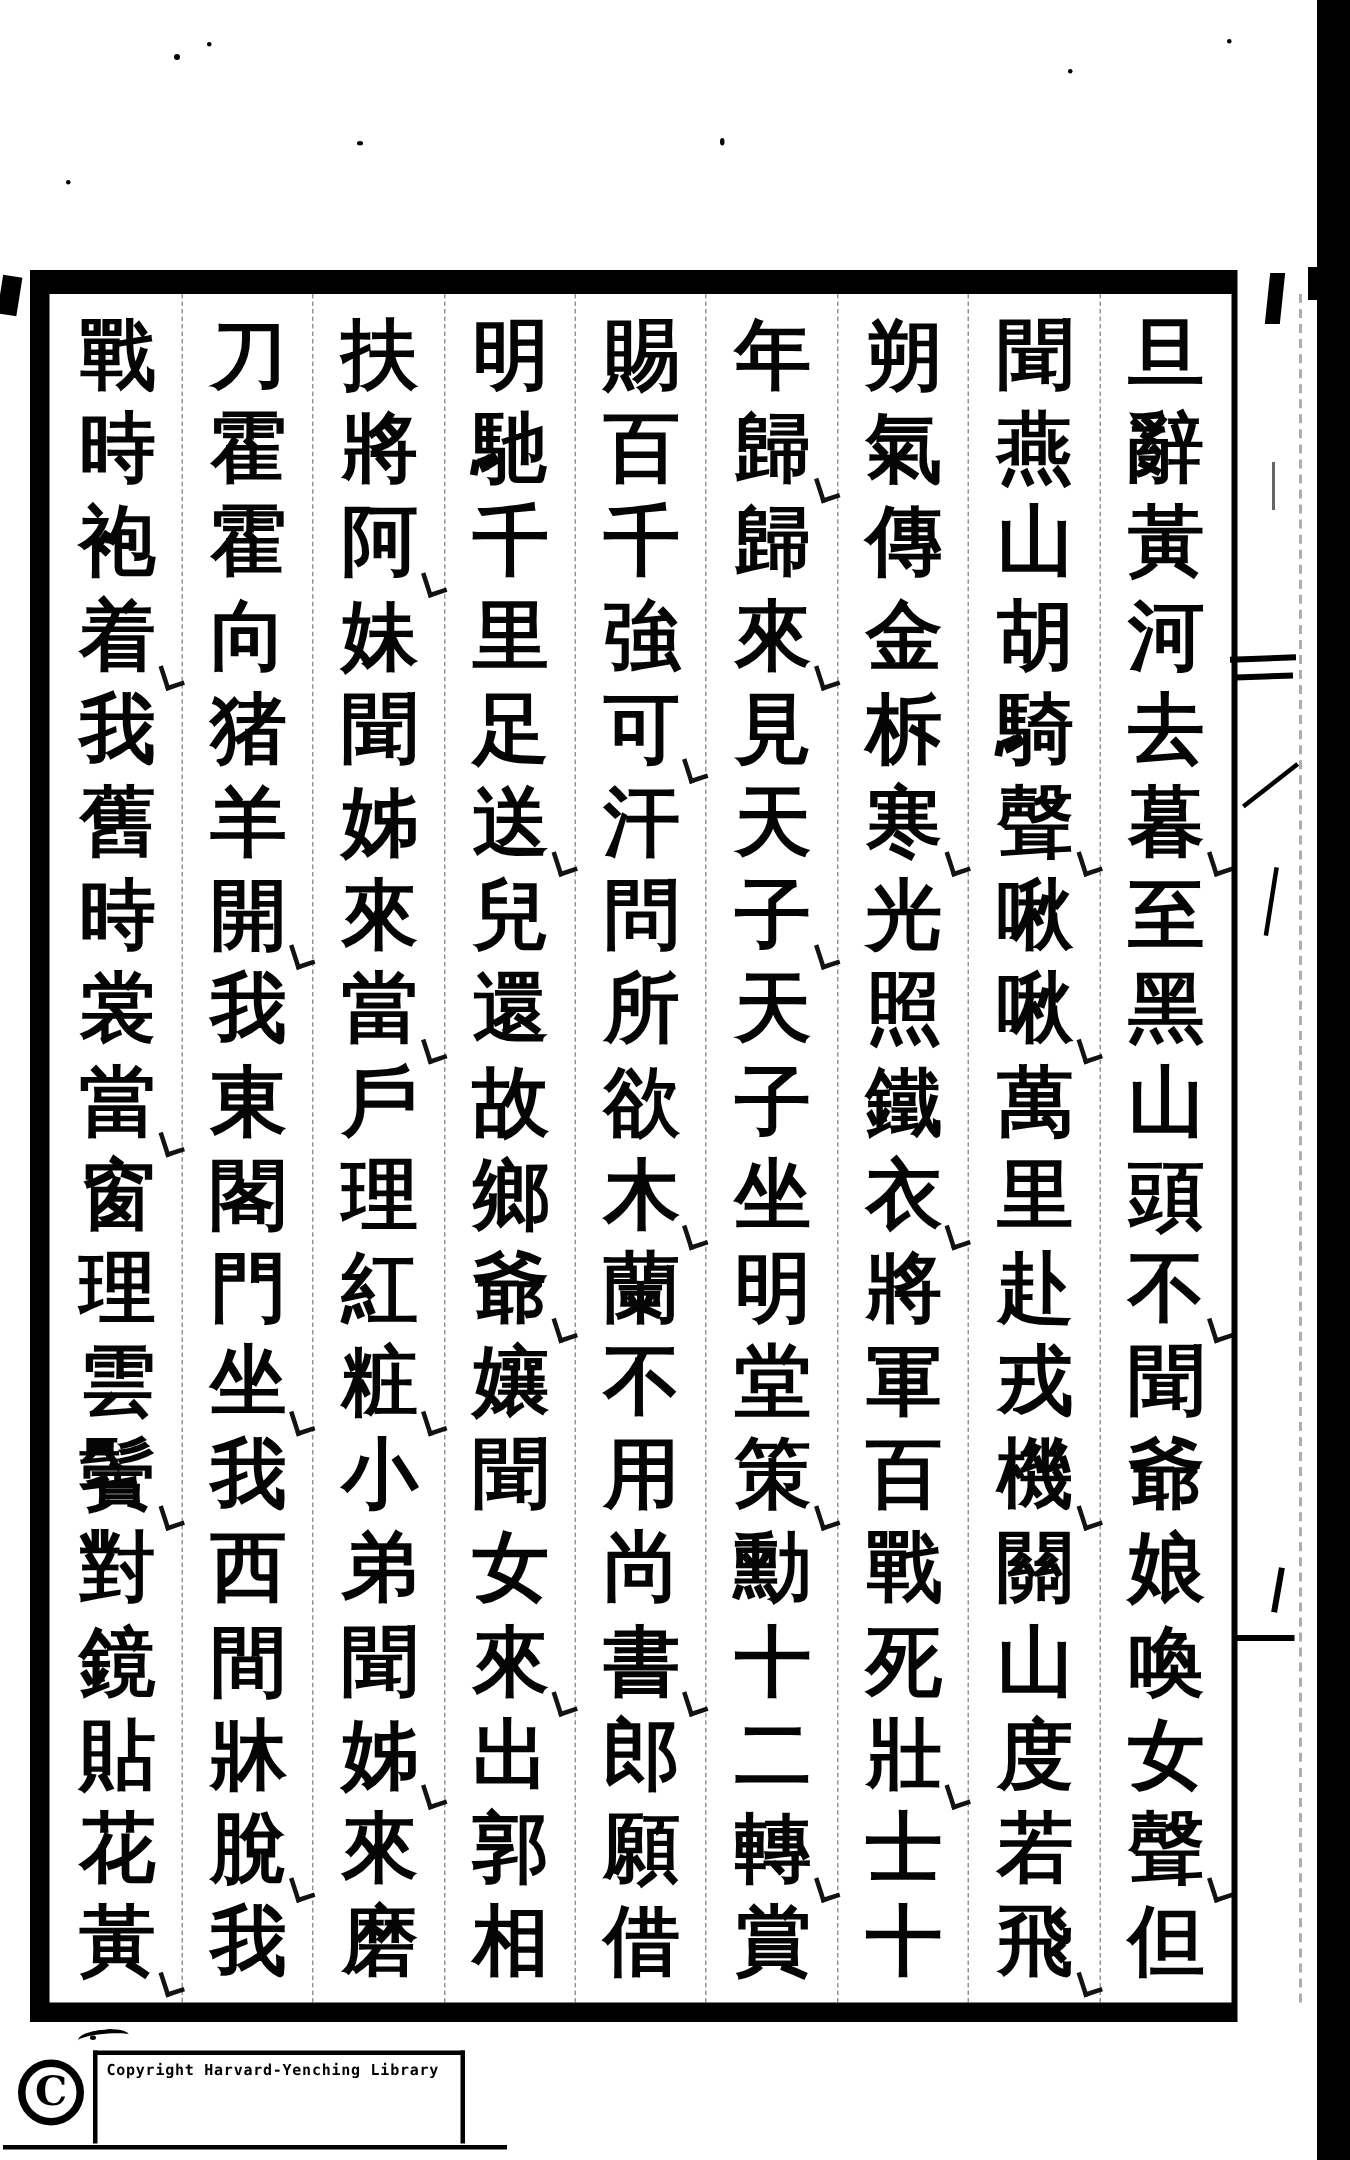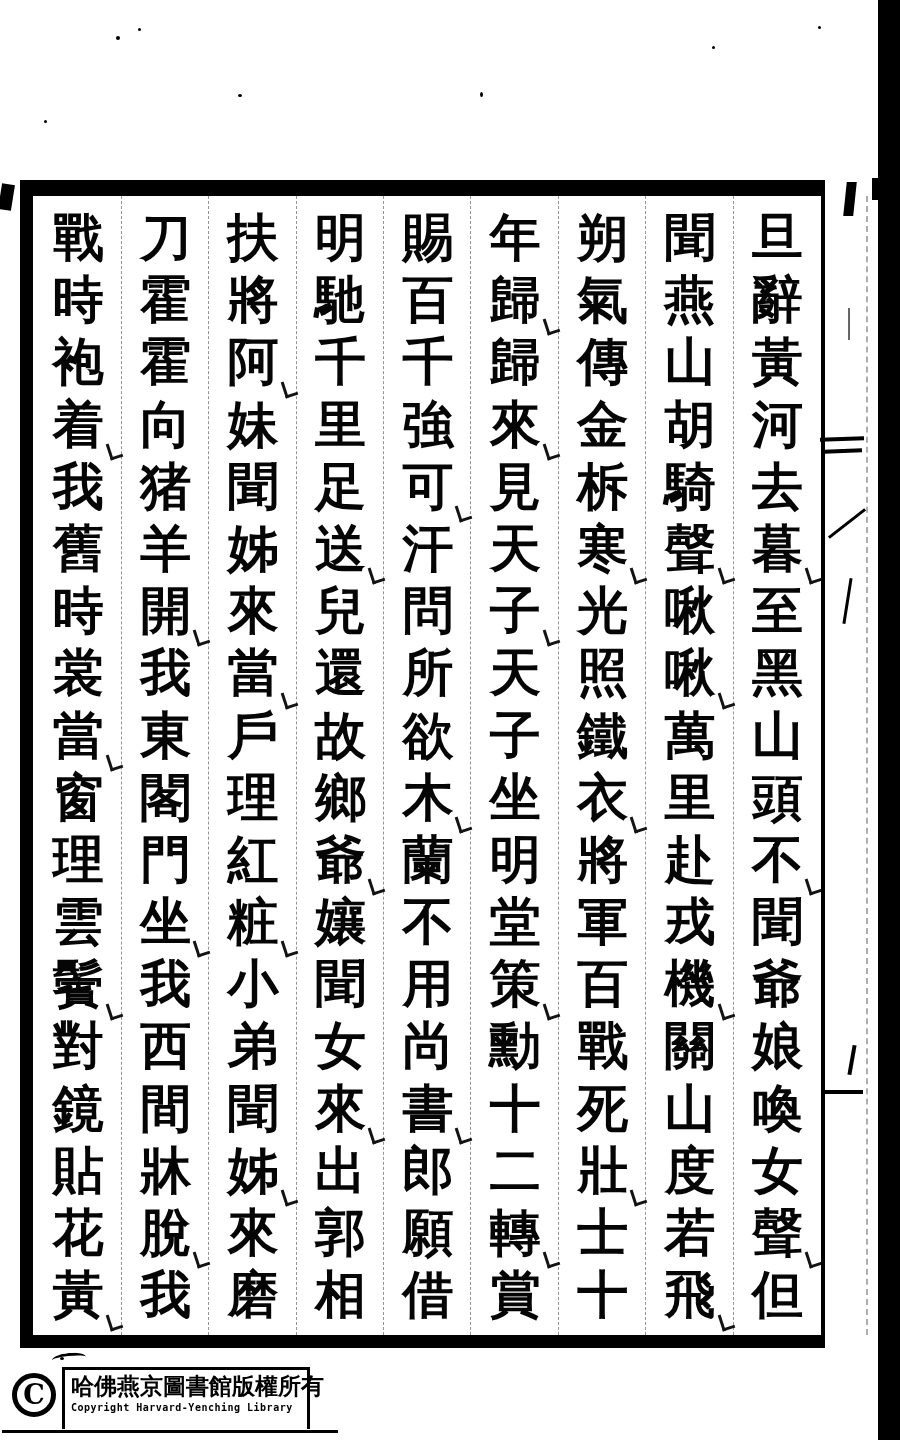--- a/index.html
+++ b/index.html
@@ -326,19 +326,18 @@
   <div class="mark m-tick2"></div>
   <div class="mark m-hline"></div>
   <div class="mark m-tick3"></div>
 
   <div class="stamp">
     <div class="stamp-squiggle"></div>
     <div class="stamp-circle">
       <span>C</span>
     </div>
     <div class="stamp-box">
-      <div class="stamp-cn">哈佛燕京圖書館版權所有</div>
       <div class="stamp-en">Copyright Harvard-Yenching Library</div>
     </div>
     <div class="stamp-rule"></div>
   </div>
 
 </div>
 
 </body></html>

